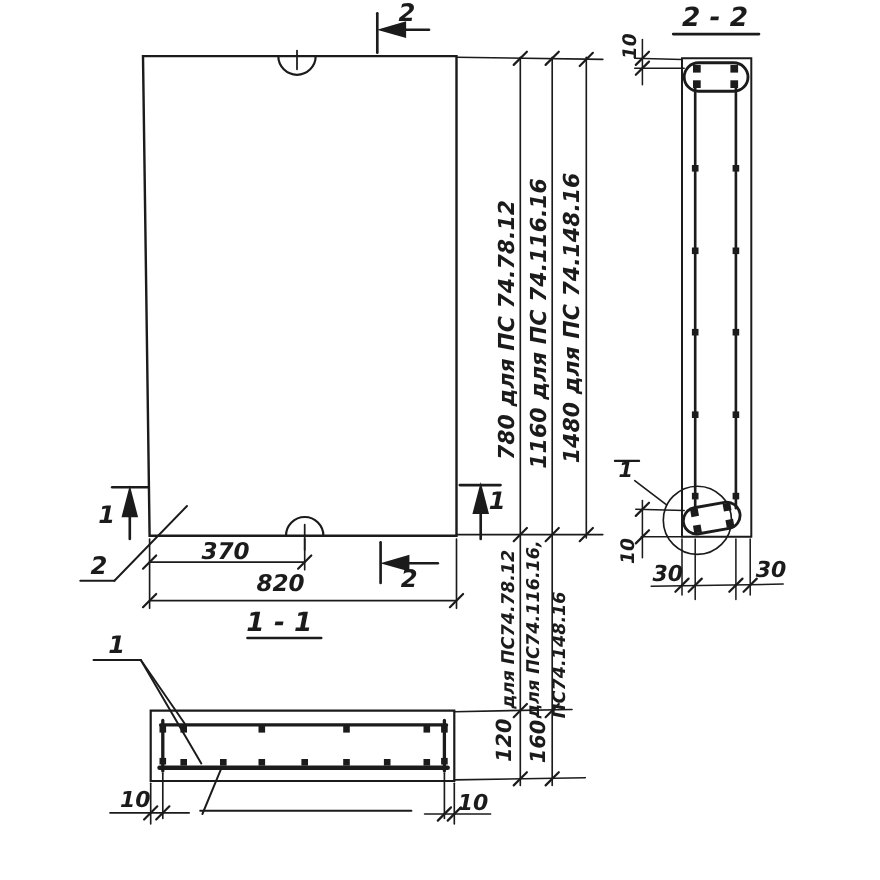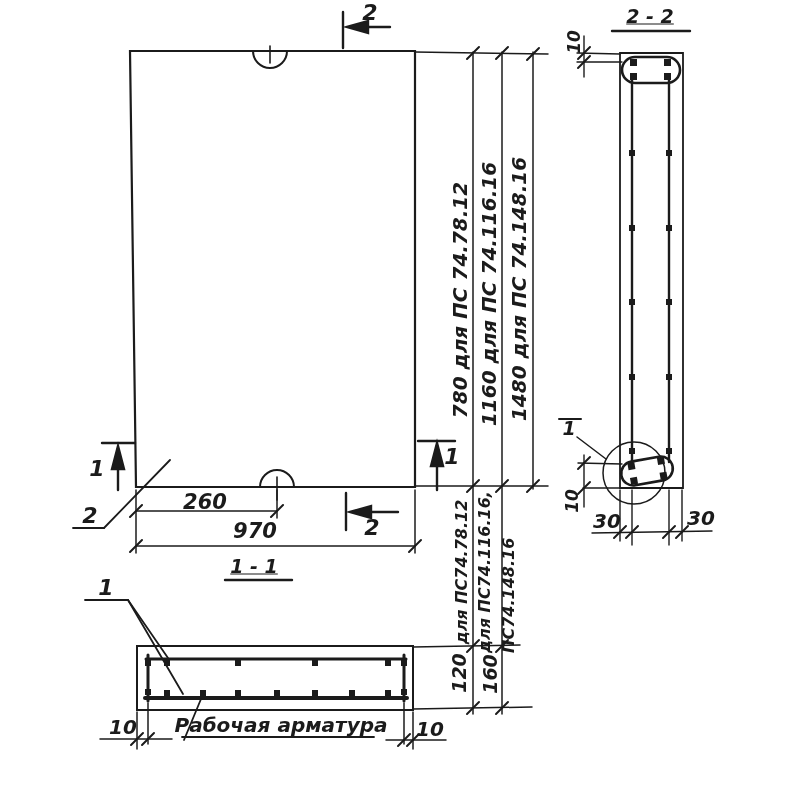--- a/index.html
+++ b/index.html
@@ -5,21 +5,21 @@
   html,body{margin:0;padding:0;background:#fff;}
   .canvas{position:relative;width:800px;height:800px;background:#fff;overflow:hidden;
           font-family:"DejaVu Sans",sans-serif;color:#1b1b1b;}
   svg{position:absolute;left:0;top:0;}
   .lbl{position:absolute;transform:translate(-50%,-50%);white-space:nowrap;
        font-style:italic;font-weight:600;color:#1b1b1b;line-height:1;}
   .vlbl{position:absolute;transform:translate(-50%,-50%) rotate(-90deg);white-space:nowrap;
         font-style:italic;font-weight:600;color:#1b1b1b;line-height:1;}
   .vlbl2{position:absolute;transform:translate(-50%,-50%) rotate(-90deg);
         font-style:italic;font-weight:600;color:#1b1b1b;line-height:1.5;text-align:left;}
-  .t24{font-size:19px;text-decoration:underline;} .t22{font-size:22px;} .t21{font-size:21px;}
+  .t24{font-size:24px;} .t22{font-size:22px;} .t21{font-size:21px;}
   .t20{font-size:20px;} .t19{font-size:19px;} .t17{font-size:17px;} .t16{font-size:16px;}
 </style>
 </head>
 <body>
 
 <div class="canvas">
 
   <svg width="800" height="800" viewBox="0 0 800 800">
     <g stroke="#1b1b1b" fill="none" stroke-linecap="round">
 
@@ -203,30 +203,29 @@
         <line x1="676" y1="538" x2="688" y2="526" stroke-width="2"></line>
       </g>
     </g>
   </svg>
 
   <div class="lbl t22" style="left:370px;top:13px;">2</div>
   <div class="lbl t22" style="left:372px;top:528px;">2</div>
   <div class="lbl t22" style="left:97px;top:469px;">1</div>
   <div class="lbl t22" style="left:452px;top:457px;">1</div>
   <div class="lbl t22" style="left:90px;top:516px;">2</div>
-  <div class="lbl t21" style="left:205px;top:502px;">260</div>
-  <div class="lbl t21" style="left:255px;top:531px;">970</div>
+  <div class="lbl t21" style="left:205px;top:502px;">370</div>
+  <div class="lbl t21" style="left:255px;top:531px;">820</div>
 
   <div class="vlbl t20" style="left:460px;top:300px;">780 для ПС 74.78.12</div>
   <div class="vlbl t20" style="left:489px;top:294px;">1160 для ПС 74.116.16</div>
   <div class="vlbl t20" style="left:519px;top:289px;">1480 для ПС 74.148.16</div>
 
   <div class="lbl t24" style="left:254px;top:566px;">1 - 1</div>
   <div class="lbl t22" style="left:106px;top:588px;">1</div>
-  <div class="lbl t20" style="left:281px;top:725px;">Рабочая арматура</div>
   <div class="lbl t20" style="left:123px;top:727px;">10</div>
   <div class="lbl t20" style="left:430px;top:729px;">10</div>
 
   <div class="vlbl t19" style="left:459px;top:673px;">120</div>
   <div class="vlbl t19" style="left:490px;top:674px;">160</div>
   <div class="vlbl t16" style="left:462px;top:572px;">для ПС74.78.12</div>
   <div class="vlbl2 t16" style="left:497px;top:572px;">
     <span>для ПС74.116.16,</span><br>
     <span>ПС74.148.16</span>
   </div>

